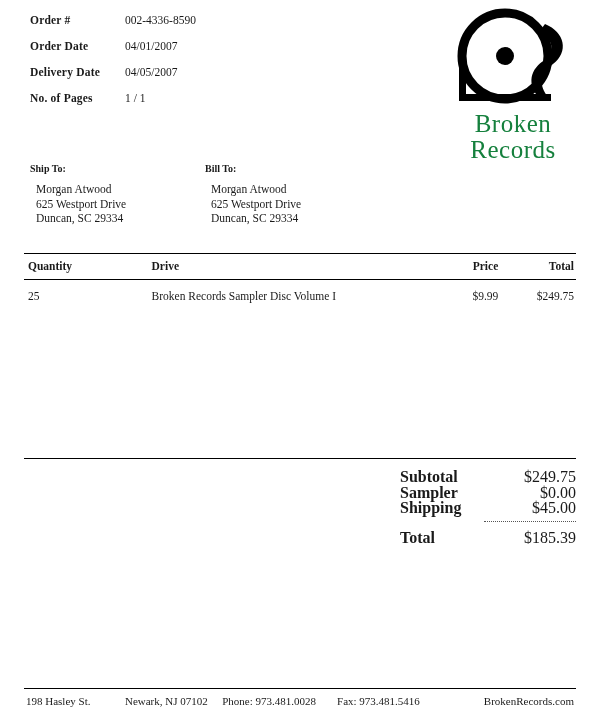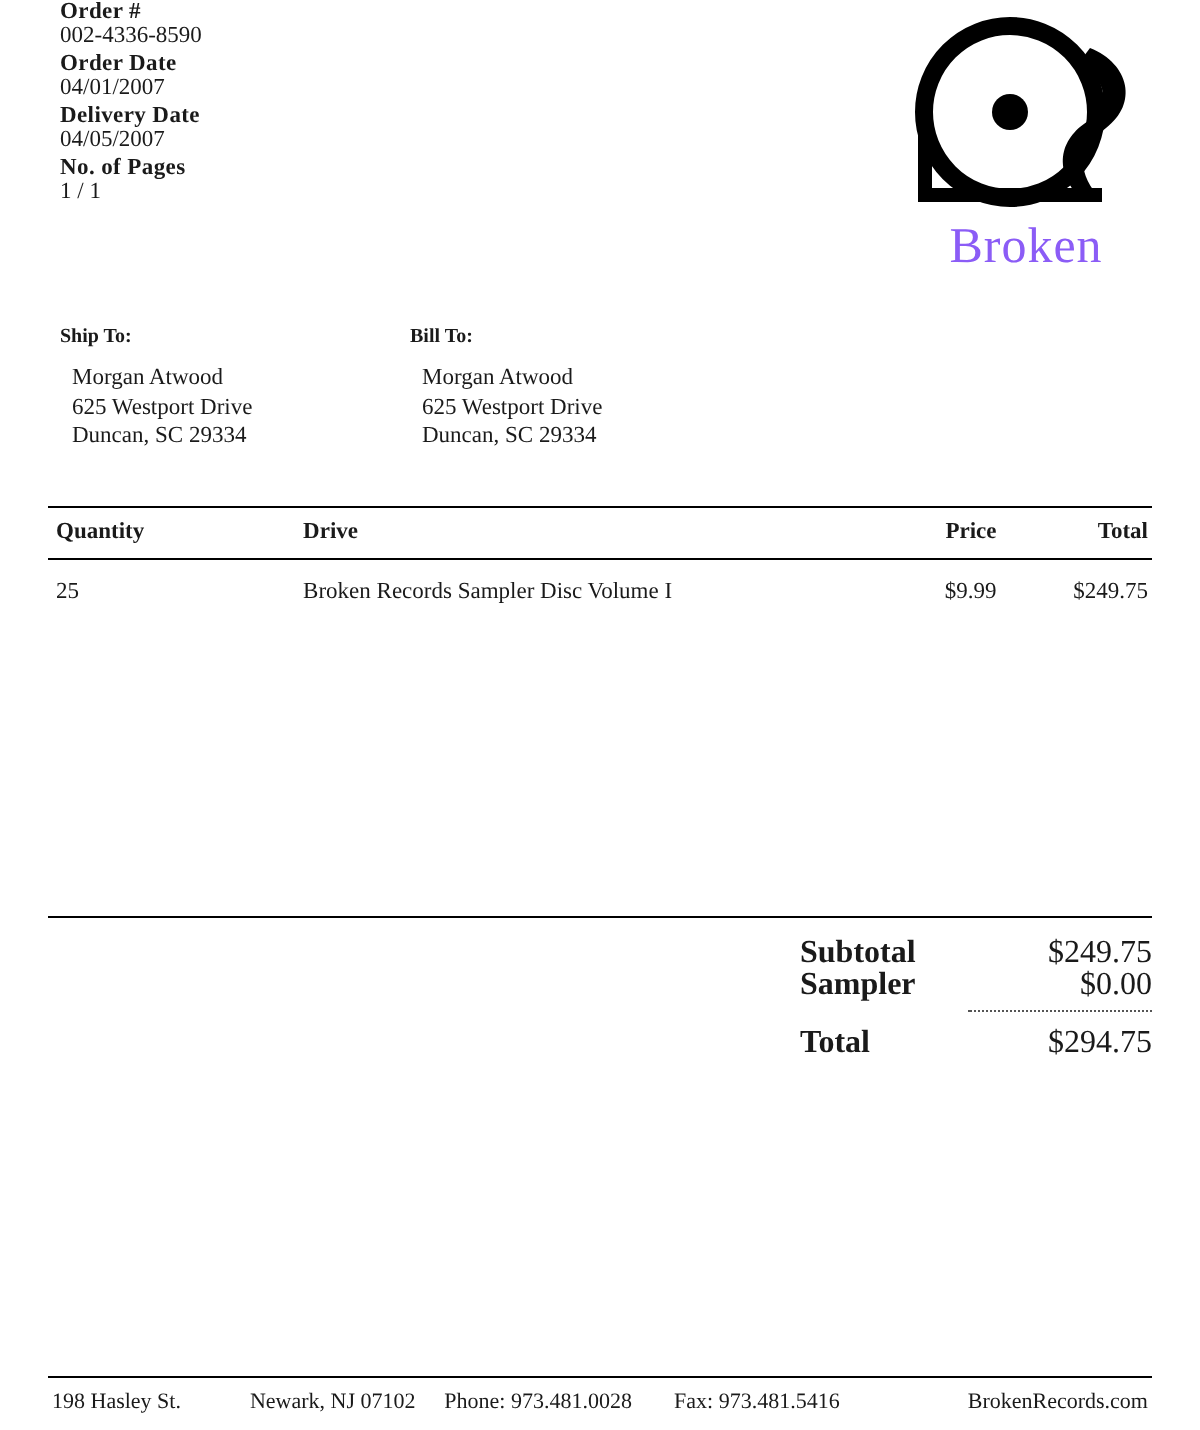--- a/index.html
+++ b/index.html
@@ -18,23 +18,22 @@
 
   
   .meta {
     position: absolute;
     left: 30px;
     top: 0px;
     width: 300px;
   }
   .meta-row {
     display: flex;
-    align-items: flex-start;
+    align-items: flex-end;
     height: 26px;
-    flex-direction: column;
   }
   .meta-label {
     width: 95px;
     font-size: 11.5px;
     font-weight: bold;
     letter-spacing: 0.2px;
   }
   .meta-value {
     font-size: 11.5px;
   }
@@ -51,21 +50,21 @@
     width: 120px;
     height: 105px;
     margin: 0 auto;
     display: block;
   }
   .logo-text {
     font-family: "Liberation Serif", serif;
     font-size: 25px;
     line-height: 0.98;
     letter-spacing: 0.5px;
-    color: #8b5cf6;
+    color: #15803d;
     margin-top: 1px;
   }
 
   
   .addr-zone {
     position: absolute;
     left: 30px;
     top: 163px;
     width: 540px;
   }
@@ -203,20 +202,21 @@
 
     <circle cx="52" cy="50" r="9" fill="#000"></circle>
 
     <rect x="6" y="88" width="92" height="7" fill="#000"></rect>
 
     <rect x="6" y="60" width="7" height="32" fill="#000"></rect>
 
     <path d="M92 18 C112 26 116 46 100 58 C88 67 84 78 96 92 L88 94 C72 78 78 62 92 54 C102 47 101 33 86 26 Z" fill="#000"></path>
   </svg>
   <div class="logo-text">Broken</div>
+  <div class="logo-text">Records</div>
 </div>
 
 <div class="addr-zone">
   <div class="addr-cols">
     <div class="addr-col">
       <div class="addr-title">Ship To:</div>
       <div class="addr-line">Morgan Atwood</div>
       <div class="addr-line">625 Westport Drive</div>
       <div class="addr-line">Duncan, SC 29334</div>
     </div>
@@ -249,24 +249,28 @@
 <div class="totals-rule"></div>
 <div class="totals">
   <div class="tot-row">
     <div class="tot-label">Subtotal</div>
     <div class="tot-val">$249.75</div>
   </div>
   <div class="tot-row">
     <div class="tot-label">Sampler</div>
     <div class="tot-val">$0.00</div>
   </div>
+  <div class="tot-row">
+    <div class="tot-label">Shipping</div>
+    <div class="tot-val">$45.00</div>
+  </div>
   <div class="dotted"></div>
   <div class="tot-final">
     <div class="tot-label">Total</div>
-    <div class="tot-val">$294.75</div>
+    <div class="tot-val">$185.39</div>
   </div>
 </div>
 
 <div class="footer-rule"></div>
 <div class="footer">
   <div class="f-addr">198 Hasley St.</div>
   <div class="f-city">Newark, NJ 07102</div>
   <div class="f-phone">Phone: 973.481.0028</div>
   <div class="f-fax">Fax: 973.481.5416</div>
   <div class="f-web">BrokenRecords.com</div>

